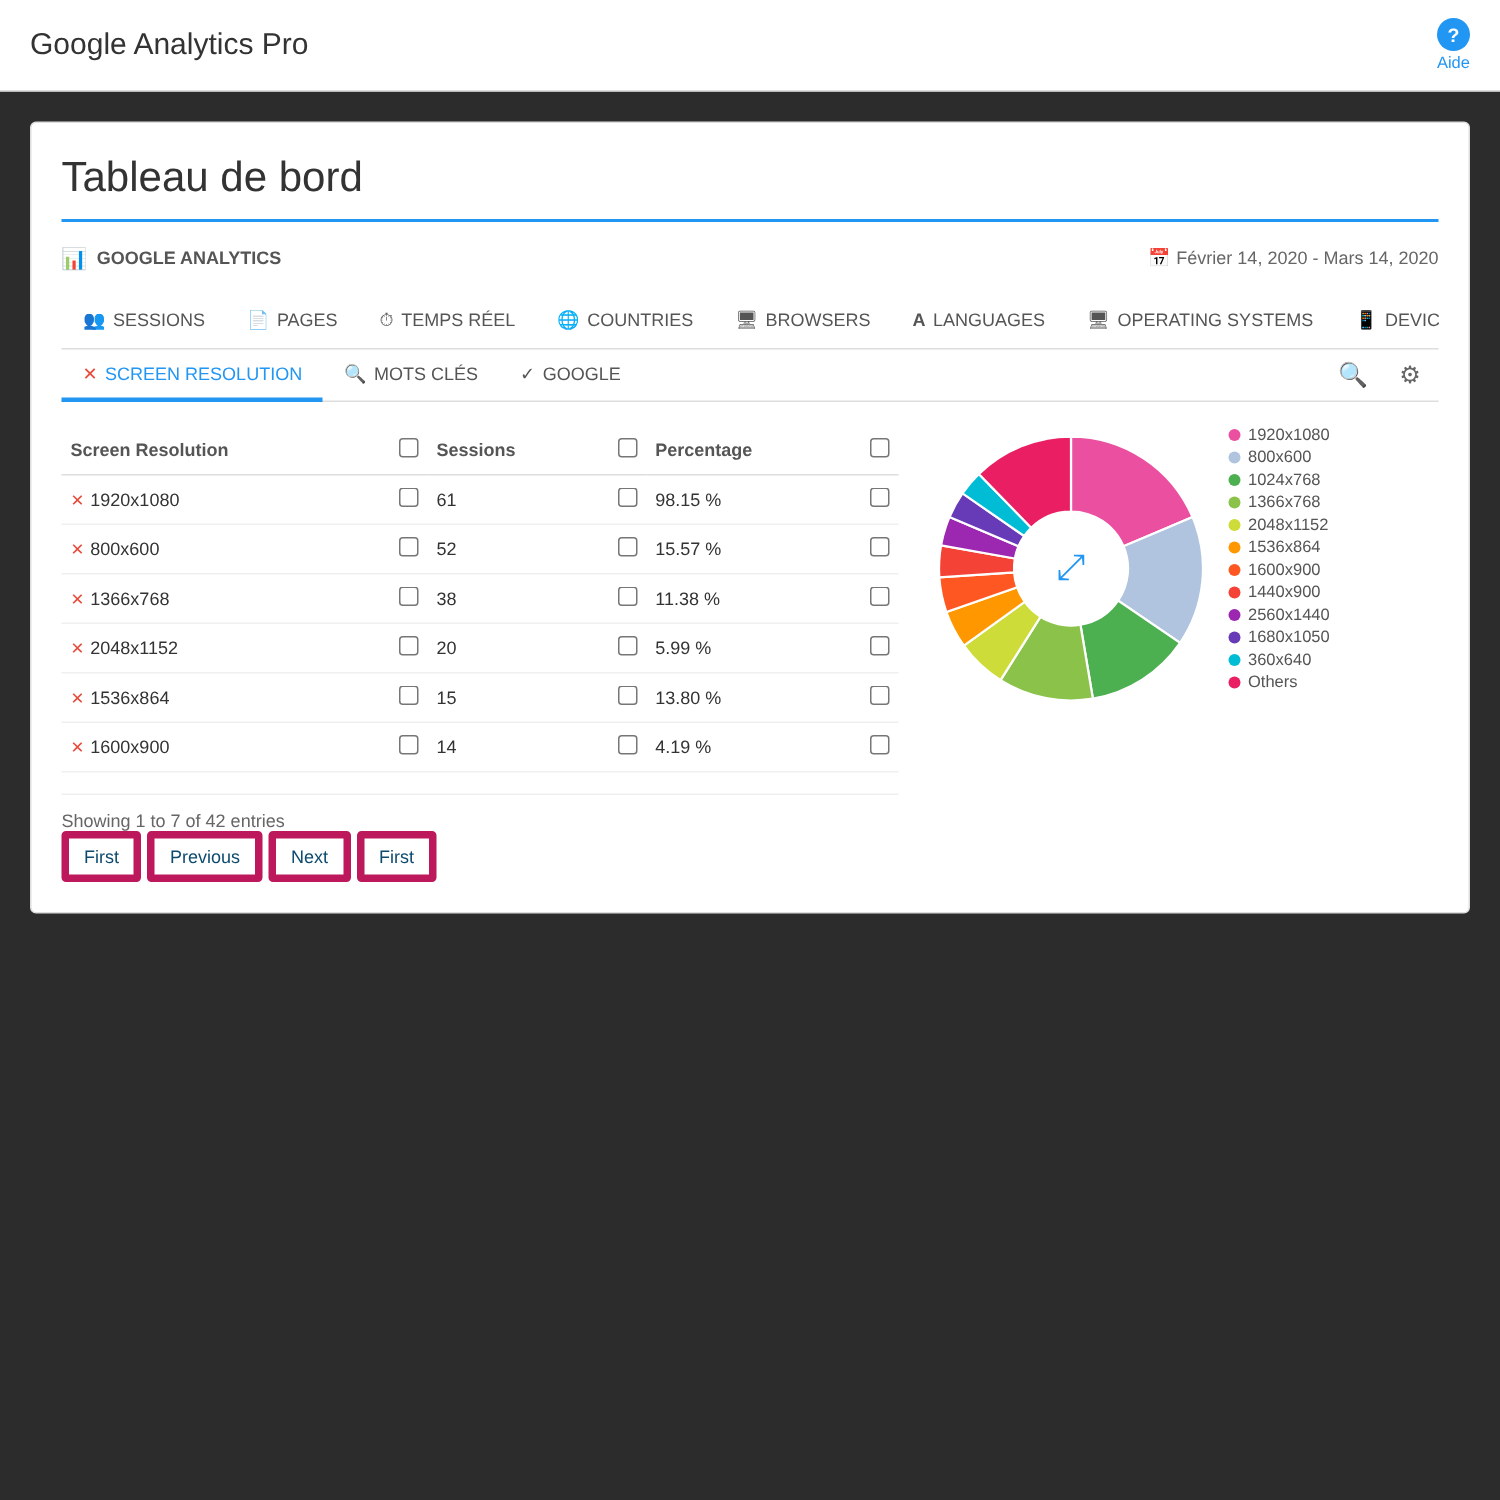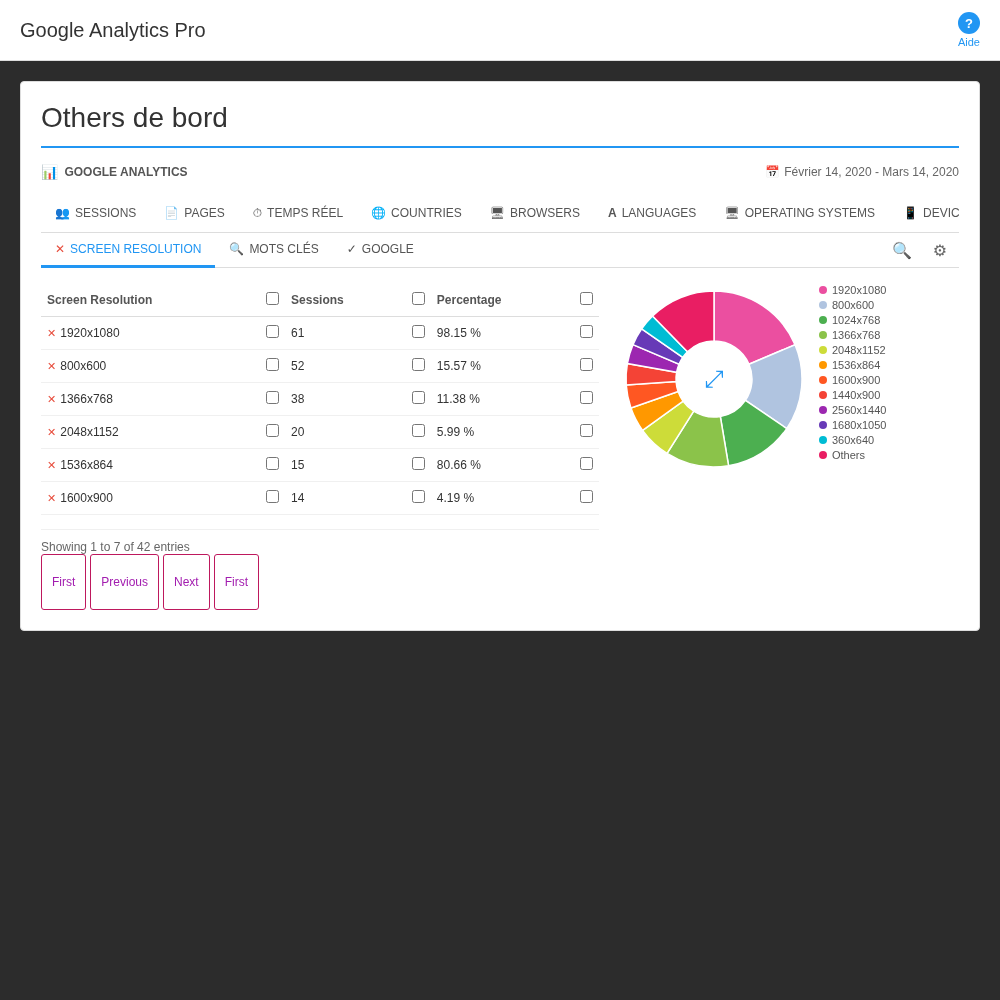--- a/index.html
+++ b/index.html
@@ -95,22 +95,22 @@
     .checkbox-cell { width: 20px; }
     input[type="checkbox"] { cursor: pointer; }
 
     .pagination-row {
       display: flex; align-items: flex-start; justify-content: space-between;
       margin-top: 14px; padding-top: 10px; border-top: 1px solid #f0f0f0; flex-direction: column;
     }
     .showing-text { font-size: 12px; color: #666; }
     .pagination-buttons { display: flex; gap: 4px; }
     .page-btn {
-      padding: 20px 10px; border: 1px solid #be185d; background: #fff;
-      cursor: pointer; font-size: 12px; border-radius: 3px; color: #a21caf;
+      padding: 5px 10px; border: 5px solid #be185d; background: #fff;
+      cursor: pointer; font-size: 12px; border-radius: 3px; color: #0c4a6e;
     }
 
     
     .chart-section { width: 340px; flex-shrink: 0; }
     .donut-wrapper { position: relative; display: flex; align-items: flex-start; gap: 10px; }
     .donut-container { position: relative; width: 190px; height: 190px; flex-shrink: 0; }
     .donut-container svg { width: 190px; height: 190px; }
     .donut-center {
       position: absolute; top: 50%; left: 50%;
       transform: translate(-50%, -50%);
@@ -128,21 +128,21 @@
 
 <div class="app-header">
   <h1 class="app-title">Google Analytics Pro</h1>
   <div class="help-btn">
     <div class="help-circle">?</div>
     <span>Aide</span>
   </div>
 </div>
 
 <div class="main-container">
-  <h2 class="dashboard-title">Others de bord</h2>
+  <h2 class="dashboard-title">Tableau de bord</h2>
 
   <div class="ga-header">
     <div class="ga-label">
       <span class="bar-chart-icon">📊</span>
       <span>GOOGLE ANALYTICS</span>
     </div>
     <div class="date-range">
       <span>📅</span>
       <span>Février 14, 2020 - Mars 14, 2020</span>
     </div>
@@ -258,21 +258,21 @@
     <td>5.99 %</td>
     <td class="checkbox-cell"><input type="checkbox" style=""></td>
   </tr>
             <tr>
     <td>
       <span class="row-icon">✕</span>1536x864
     </td>
     <td class="checkbox-cell"><input type="checkbox" style=""></td>
     <td>15</td>
     <td class="checkbox-cell"><input type="checkbox" style=""></td>
-    <td>80.66 %</td>
+    <td>13.80 %</td>
     <td class="checkbox-cell"><input type="checkbox" style=""></td>
   </tr>
             <tr>
     <td>
       <span class="row-icon">✕</span>1600x900
     </td>
     <td class="checkbox-cell"><input type="checkbox" style=""></td>
     <td>14</td>
     <td class="checkbox-cell"><input type="checkbox" style=""></td>
     <td>4.19 %</td>

